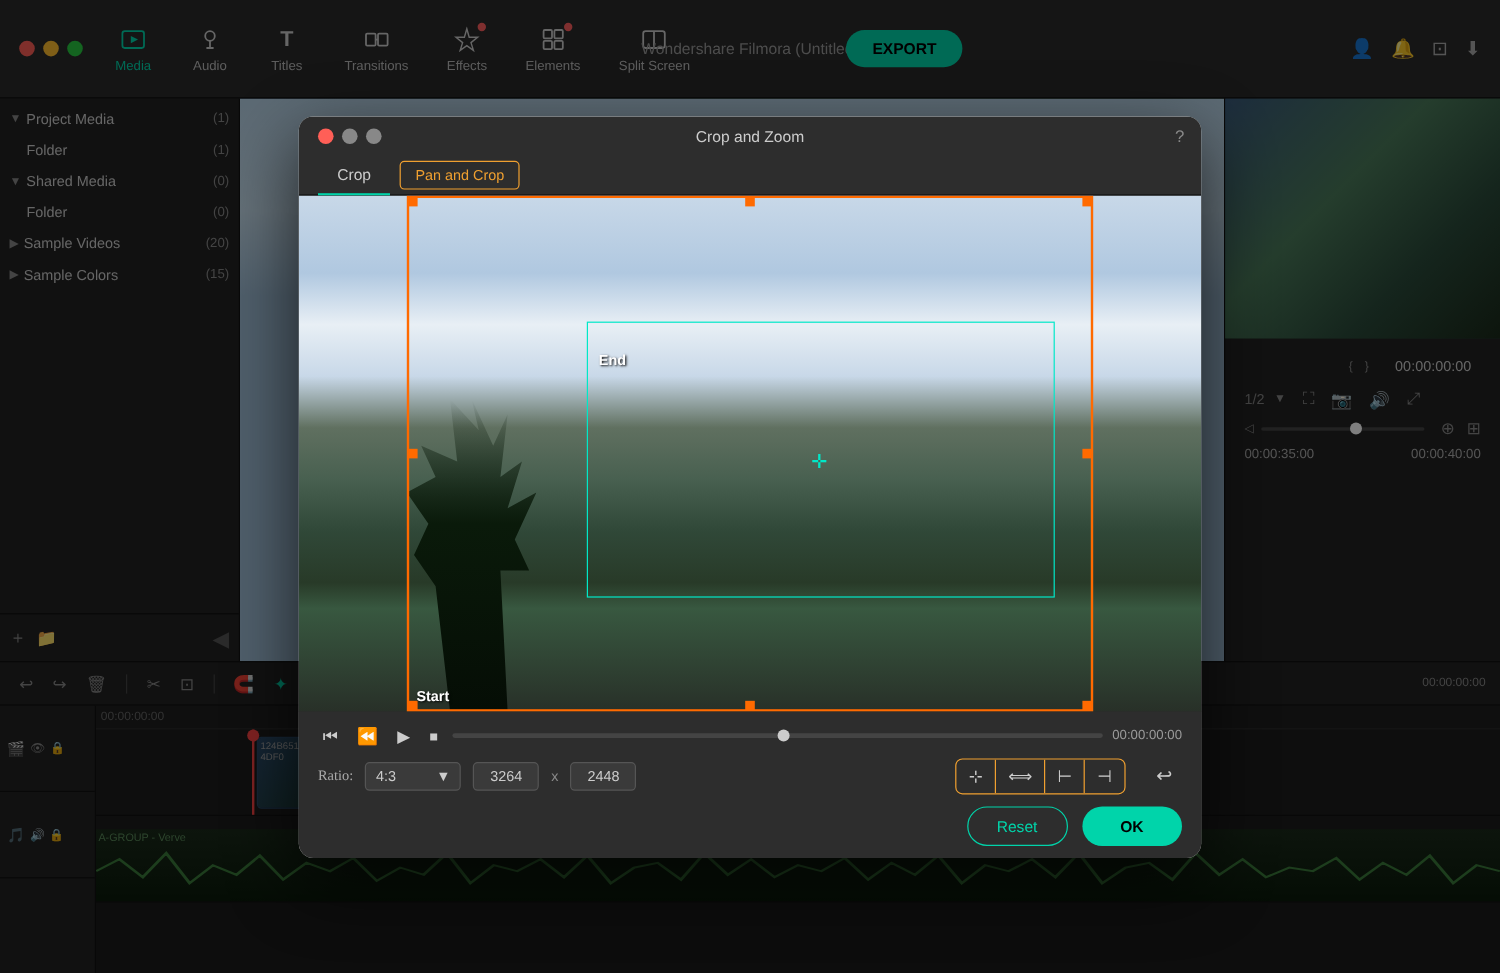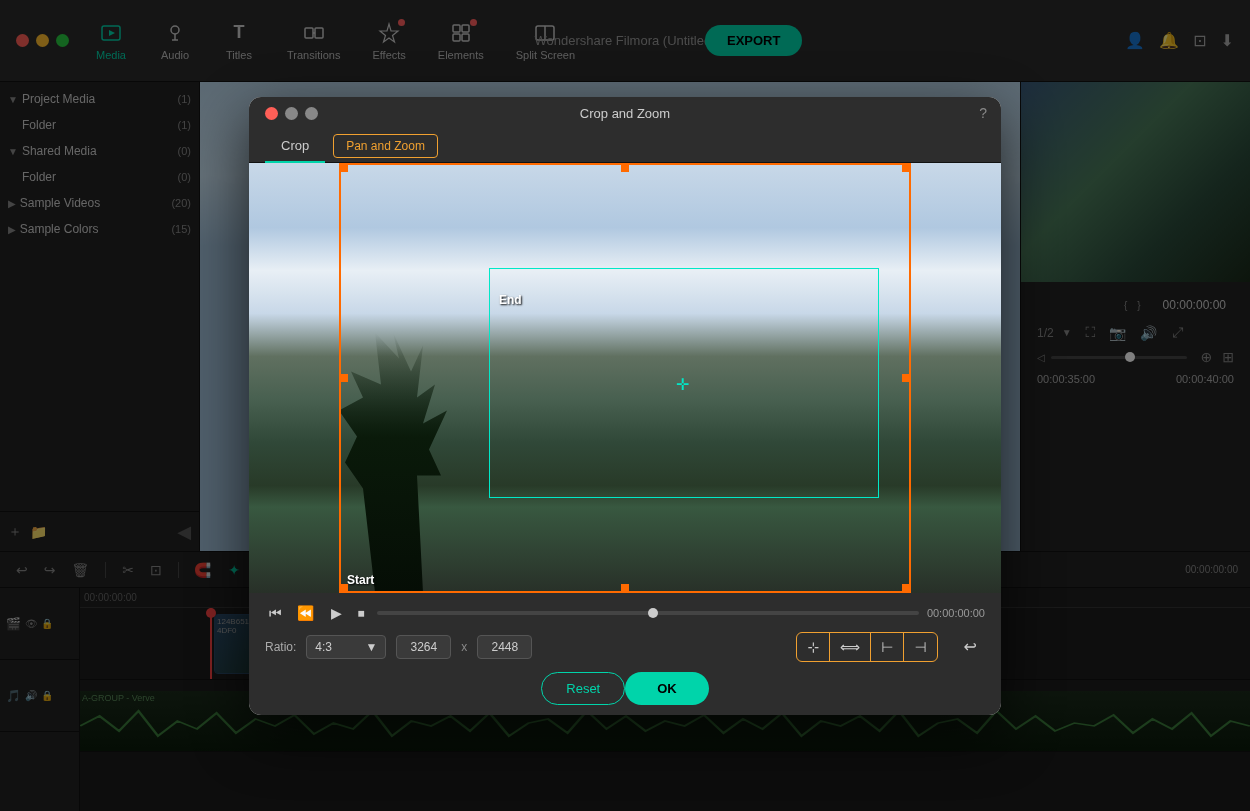--- a/index.html
+++ b/index.html
@@ -498,22 +498,23 @@
       background: none;
       border: none;
       color: #ccc;
       cursor: pointer;
       font-size: 16px;
       padding: 4px 8px;
       margin-left: 8px;
     }
     .action-btns {
       display: flex;
-      justify-content: center;
+      justify-content: flex-end;
       margin-top: 10px;
+      gap: 12px;
     }
     .reset-btn {
       background: none;
       border: 1.5px solid #00d4aa;
       color: #00d4aa;
       border-radius: 20px;
       padding: 8px 24px;
       font-size: 13px;
       cursor: pointer;
     }
@@ -895,21 +896,21 @@
         <button class="win-btn close"></button>
         <button class="win-btn min" style="background:#888;"></button>
         <button class="win-btn max" style="background:#888;"></button>
       </div>
       <span class="modal-title">Crop and Zoom</span>
       <span class="modal-help">?</span>
     </div>
 
     <div class="modal-tabs">
       <div class="modal-tab active">Crop</div>
-      <div class="modal-tab-inactive">Pan and Zoom</div>
+      <div class="modal-tab-inactive">Pan and Crop</div>
     </div>
 
     <div class="modal-content">
       <div class="video-canvas">
         <div class="video-bg"></div>
 
         <div style="position:absolute;bottom:0;left:90px;width:120px;height:260px;background:linear-gradient(180deg,transparent 0%,#0a1a0a 40%,#050d05 100%);clip-path:polygon(30% 100%,20% 60%,5% 50%,15% 40%,0% 30%,20% 25%,10% 15%,35% 20%,30% 0%,50% 10%,45% 0%,60% 15%,70% 5%,65% 25%,80% 20%,70% 35%,90% 30%,75% 45%,85% 55%,65% 55%,70% 100%);"></div>
 
         <div class="orange-box">
           <div class="handle-corner tl"></div>
@@ -938,21 +939,21 @@
         <button class="playback-btn">⏪</button>
         <button class="playback-btn">▶</button>
         <button class="playback-btn">⏹</button>
         <div class="playback-progress">
           <div class="dot"></div>
         </div>
         <span class="playback-time">00:00:00:00</span>
       </div>
 
       <div class="controls-row">
-        <span style="font-size:12px;color:#aaa;">Ratio:</span>
+        <span style="font-size:12px;color:#aaa;font-family:Liberation Serif, serif;">Ratio:</span>
         <div class="ratio-select">
           <span>4:3</span>
           <span style="margin-left:auto;">▼</span>
         </div>
         <input class="dim-input" type="text" value="3264" style="">
         <span class="dim-x">x</span>
         <input class="dim-input" type="text" value="2448" style="">
 
         <div class="align-btns">
           <button class="align-btn">⊹</button>

